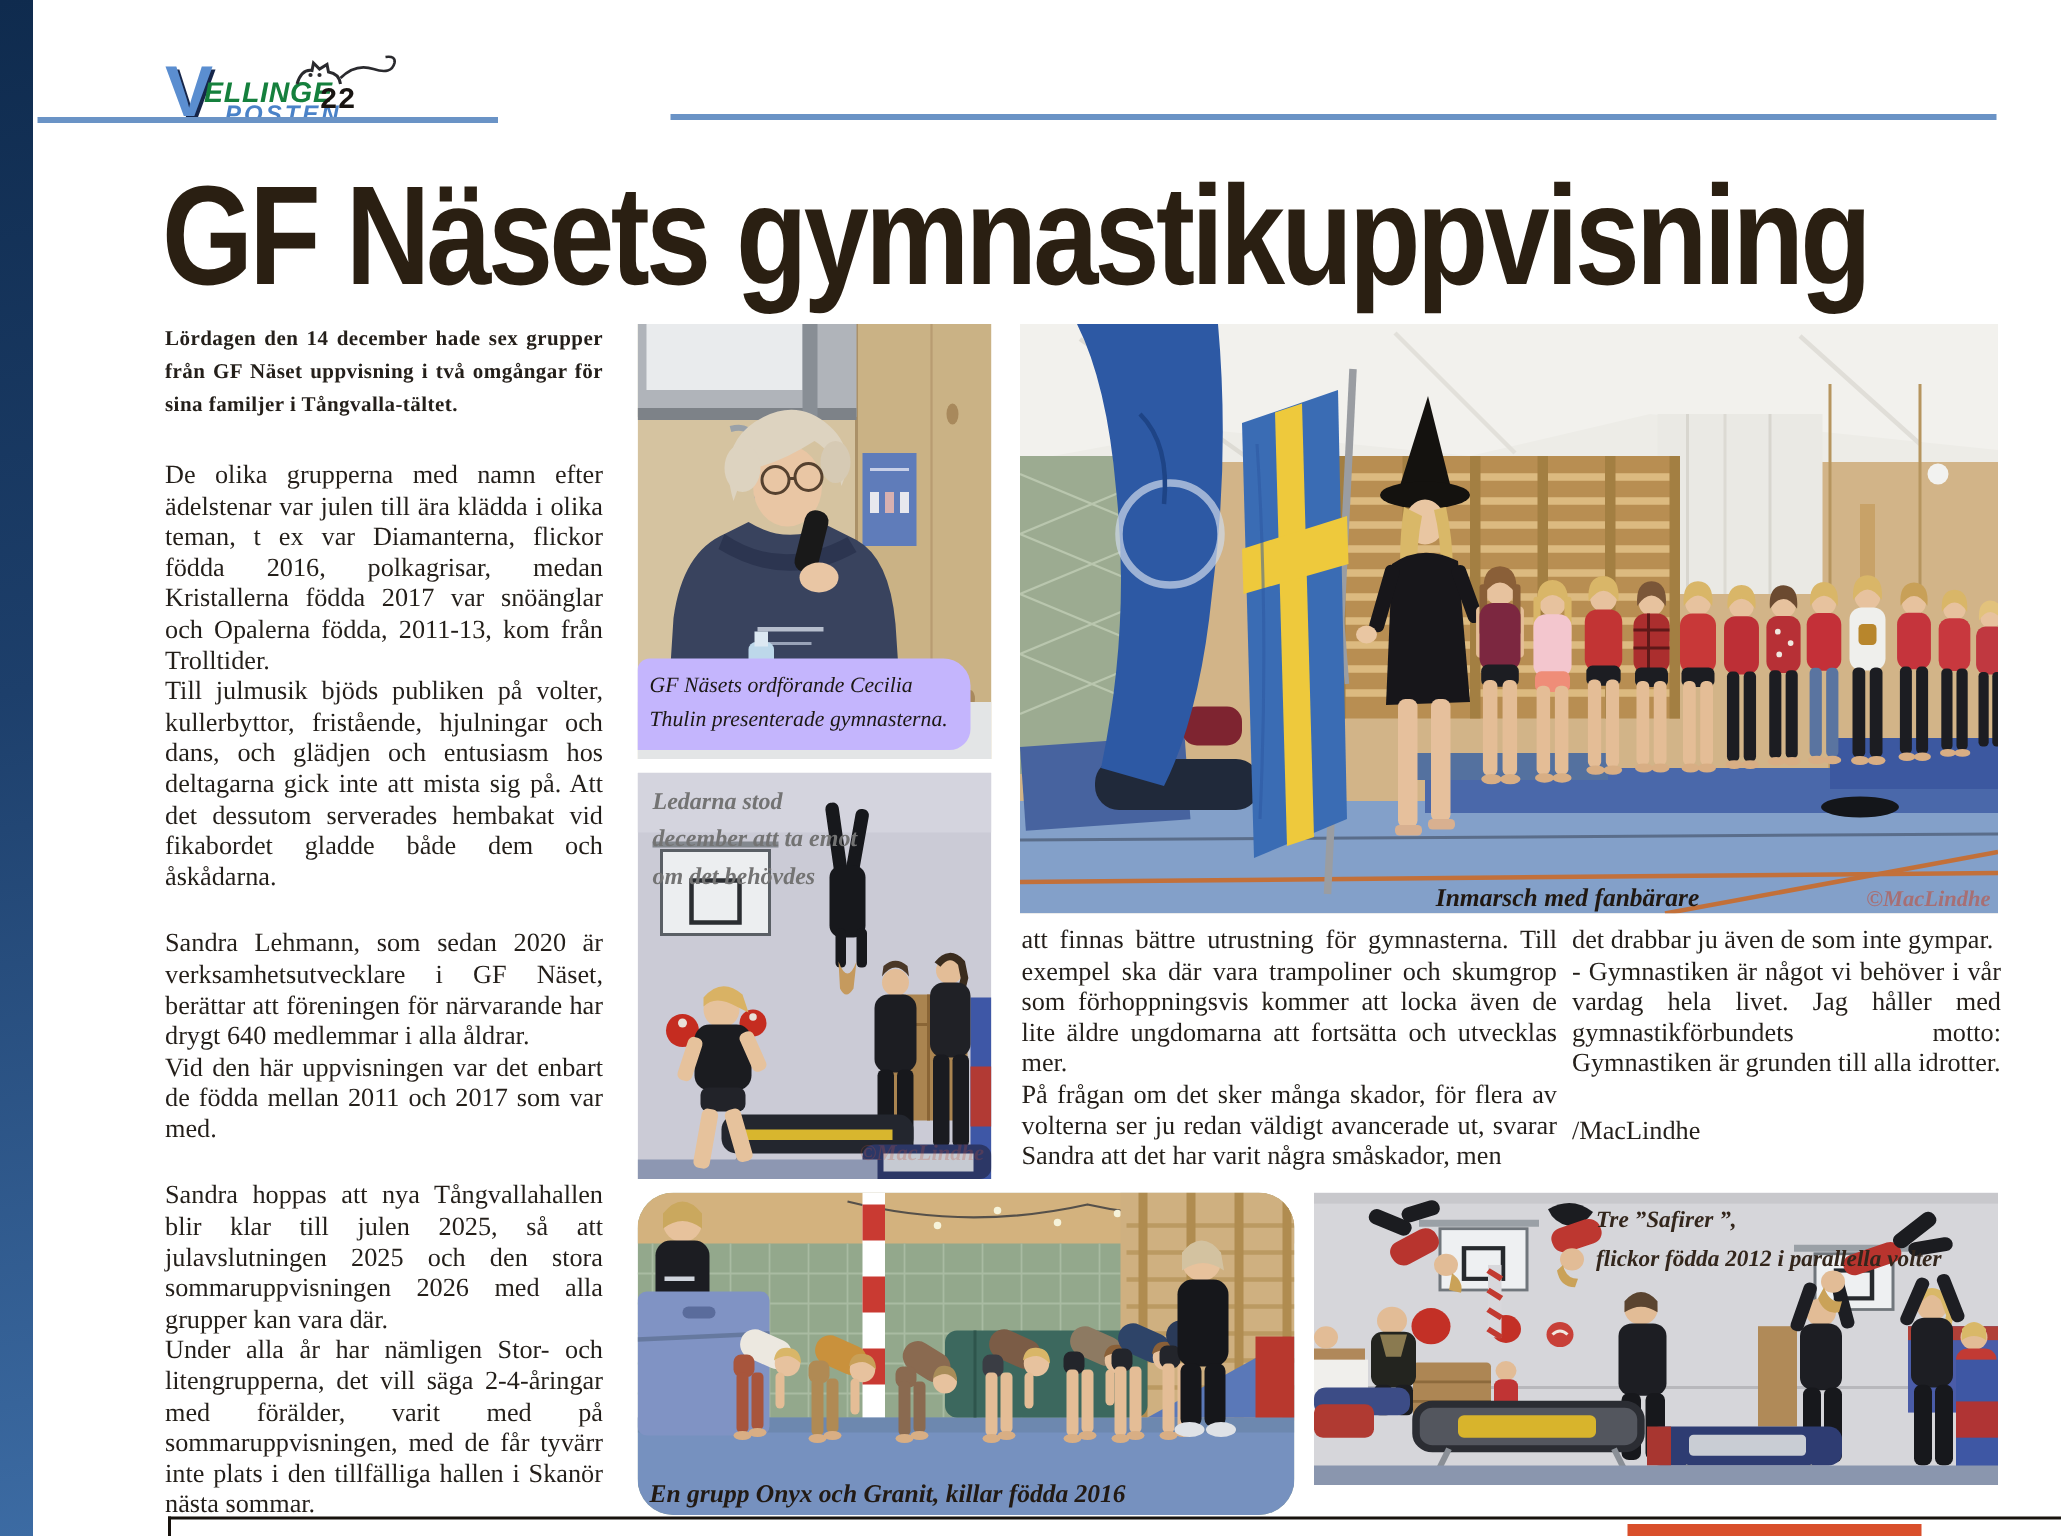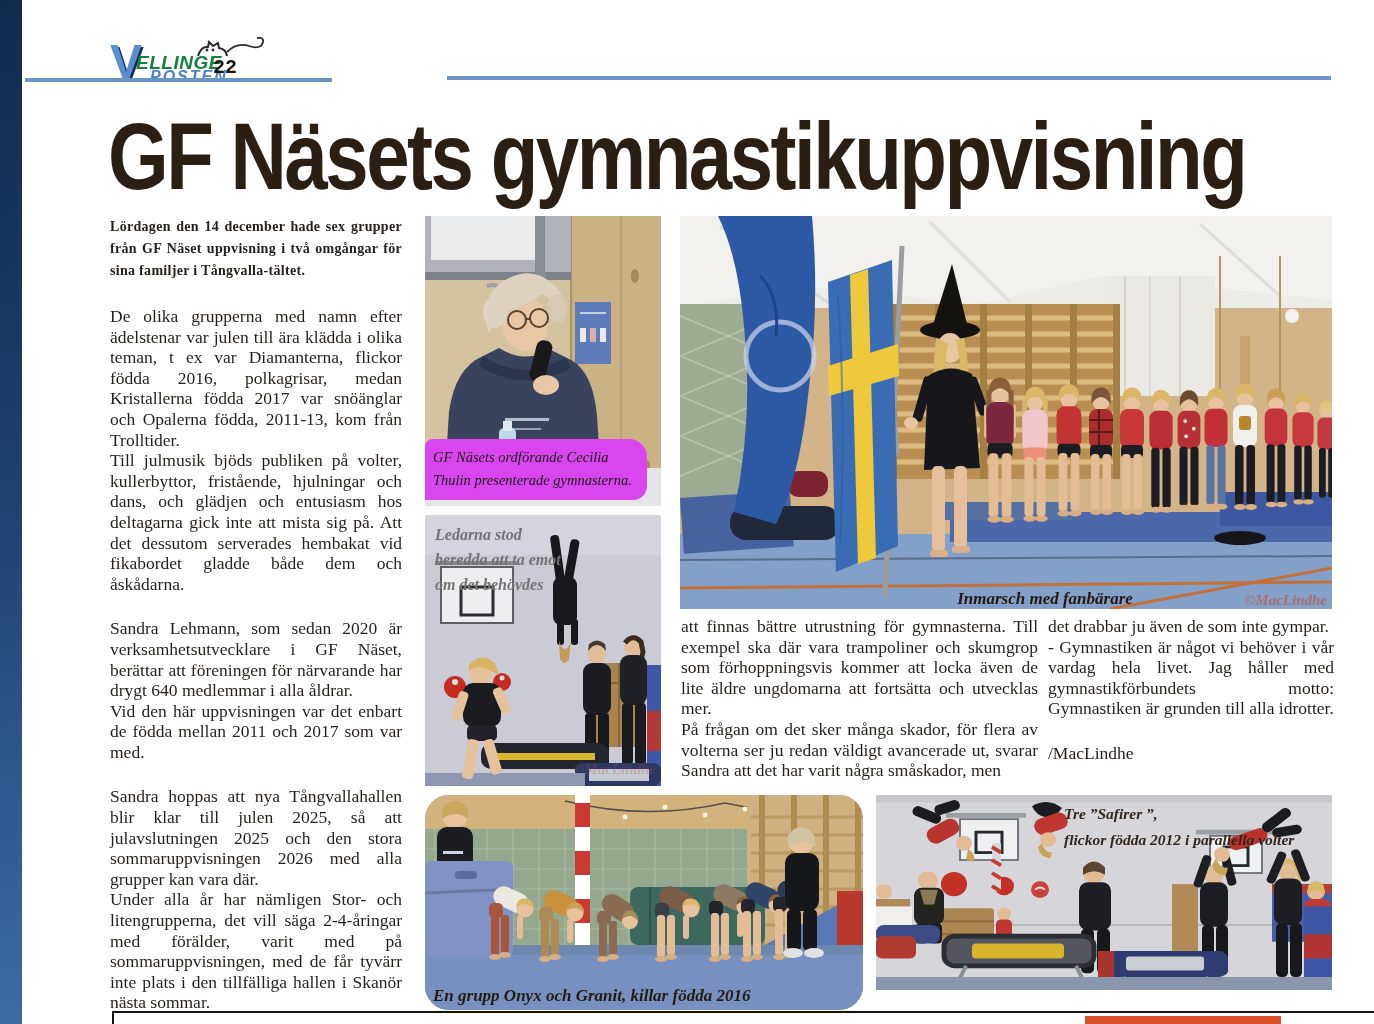--- a/index.html
+++ b/index.html
@@ -37,21 +37,21 @@
   .byline{text-align:left;}
   
   figure{position:absolute;margin:0;overflow:hidden;}
   figure svg{display:block;width:100%;height:100%;}
   #photo1{left:425px;top:216px;width:236px;height:290px;}
   #photo2{left:425px;top:515px;width:236px;height:271px;}
   #photo3{left:680px;top:216px;width:652px;height:393px;}
   #photo4{left:425px;top:795px;width:438px;height:215px;border-radius:24px;}
   #photo5{left:876px;top:795px;width:456px;height:195px;}
   .cap{position:absolute;font-family:"Liberation Serif",serif;}
-  .cap-box{left:0;bottom:6px;width:204px;padding:7px 10px 8px 8px;background:#d946ef;
+  .cap-box{left:0;bottom:6px;width:204px;padding:7px 10px 8px 8px;background:#c4b5fd;
     border-radius:8px 18px 14px 0;font-style:italic;font-size:14.5px;line-height:1.6;color:#1c1814;}
   .cap-bold{font-weight:bold;font-style:italic;color:#737373;}
   .cap-p2{left:10px;top:8px;font-size:16px;line-height:1.55;}
   .cap-p3{left:250px;bottom:0;width:230px;text-align:center;font-size:17px;color:#201812;}
   .cap-p4{left:8px;bottom:4px;font-size:17px;color:#221a14;}
   .cap-p5{left:188px;top:6px;font-size:15.5px;line-height:1.65;color:#33261c;}
   .watermark{position:absolute;right:5px;bottom:0;font-style:italic;font-weight:bold;
     font-size:15px;color:#c0503c;opacity:.6;}
   .watermark-faint{opacity:.25;bottom:8px;}
   
@@ -183,21 +183,21 @@
       <path d="M 44 150 q 12 -14 26 -2 l 4 12 l -8 -4 q -14 -8 -22 0 Z" fill="#d9b264"></path>
       <rect x="38" y="168" width="38" height="44" rx="10" fill="#1b1c20"></rect>
       <rect x="30" y="176" width="10" height="30" rx="4" fill="#e6c29c" transform="rotate(18 35 191)"></rect>
       <rect x="72" y="172" width="10" height="28" rx="4" fill="#e6c29c" transform="rotate(-24 77 186)"></rect>
       <rect x="42" y="210" width="30" height="16" rx="5" fill="#222329"></rect>
       <rect x="40" y="224" width="11" height="40" rx="4" fill="#e6c29c" transform="rotate(10 45 244)"></rect>
       <rect x="62" y="224" width="11" height="36" rx="4" fill="#e6c29c" transform="rotate(-16 67 242)"></rect>
     </svg>
     <figcaption class="cap cap-bold cap-p2">
       <div>Ledarna stod</div>
-      <div>beredda att ta emot</div>
+      <div>december att ta emot</div>
       <div>om det behövdes</div>
     </figcaption>
     <div class="watermark watermark-faint">©MacLindhe</div>
   </figure>
 
   <figure id="photo3">
     <svg viewBox="0 0 652 393" preserveAspectRatio="none">
       <rect width="652" height="393" fill="#d2b488"></rect>
       <rect width="652" height="92" fill="#edece7"></rect>
       <path d="M0 92 L 120 70 L 300 88 L 420 60 L 652 84 L 652 0 L 0 0 Z" fill="#f2f1ed"></path>

